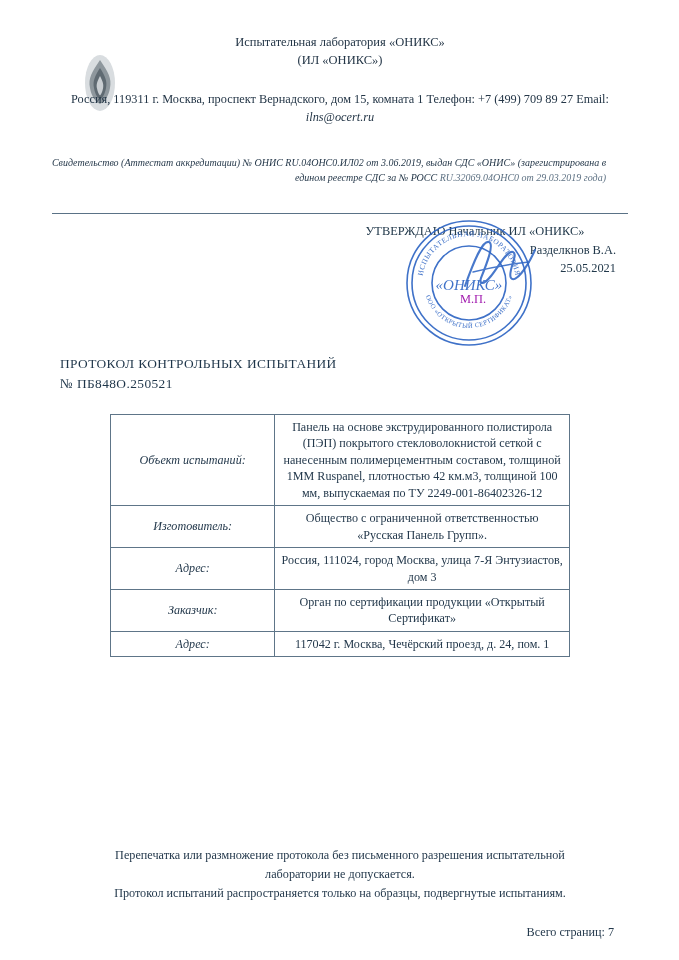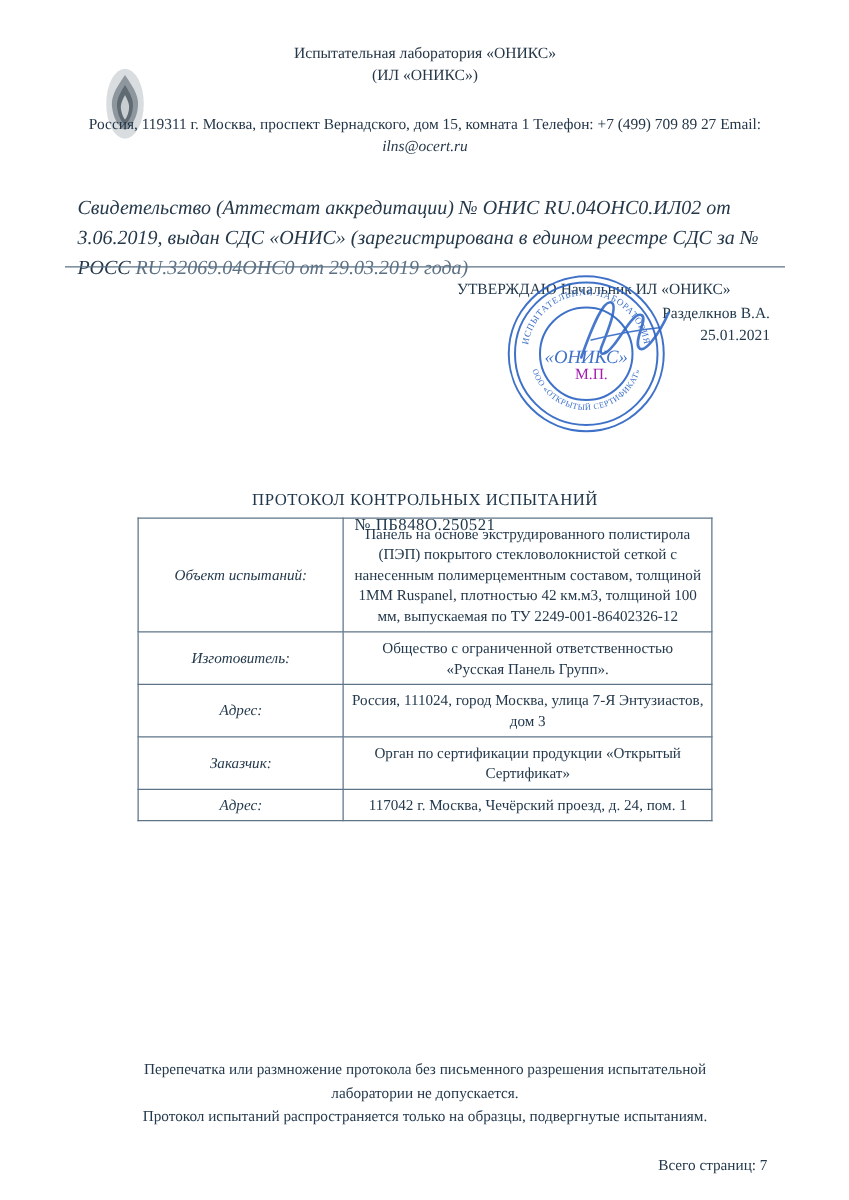--- a/index.html
+++ b/index.html
@@ -49,26 +49,26 @@
     line-height: 1.45;
     font-size: 12.3px;
     color: #243647;
   }
   .addr-block .email-val {
     font-style: italic;
   }
   
   .accred {
     position: absolute;
-    left: 62px;
+    left: 50px;
     top: 155px;
     width: 556px;
-    text-align: left;
+    text-align: right;
     font-style: italic;
-    font-size: 16px;
+    font-size: 10px;
     line-height: 1.5;
     color: #25384a;
   }
   .accred .faded { color: #5d7183; }
   .rule {
     position: absolute;
     left: 52px;
     top: 213px;
     width: 576px;
     border-top: 1px solid #5a7286;
@@ -111,23 +111,22 @@
     left: 455px;
     top: 228px;
     width: 90px;
     height: 70px;
     opacity: 0.88;
   }
   
   .doc-title {
     position: absolute;
     left: 60px;
-    top: 390px;
-    width: 560px;
-    text-align: center;
+    top: 354px;
+    width: 560px;
     font-size: 13.4px;
     letter-spacing: 0.4px;
     line-height: 1.5;
     color: #1f3purple;
     color: #1f364a;
   }
   
   .tbl {
     position: absolute;
     left: 110px;
@@ -204,21 +203,21 @@
     <span class="line">выдан СДС «ОНИС» (зарегистрирована в едином реестре СДС за № РОСС</span>
     <span class="line faded">RU.32069.04ОНС0 от 29.03.2019 года)</span>
   </div>
 
   <div class="rule"></div>
 
   <div class="approve">
     <span class="line">УТВЕРЖДАЮ</span>
     <span class="line">Начальник ИЛ «ОНИКС»</span>
     <span class="rightname">Разделкнов В.А.</span>
-    <span class="rightname">25.01.2021</span>
+    <span class="rightname">25.05.2021</span>
   </div>
   <div class="mp">М.П.</div>
 
   <div class="stamp">
     <svg viewBox="0 0 130 130" width="130" height="130" aria-hidden="true">
       <g fill="none" stroke="#2f66c4" stroke-width="1.6">
         <circle cx="65" cy="65" r="62"></circle>
         <circle cx="65" cy="65" r="57"></circle>
         <circle cx="65" cy="65" r="37"></circle>
       </g>

